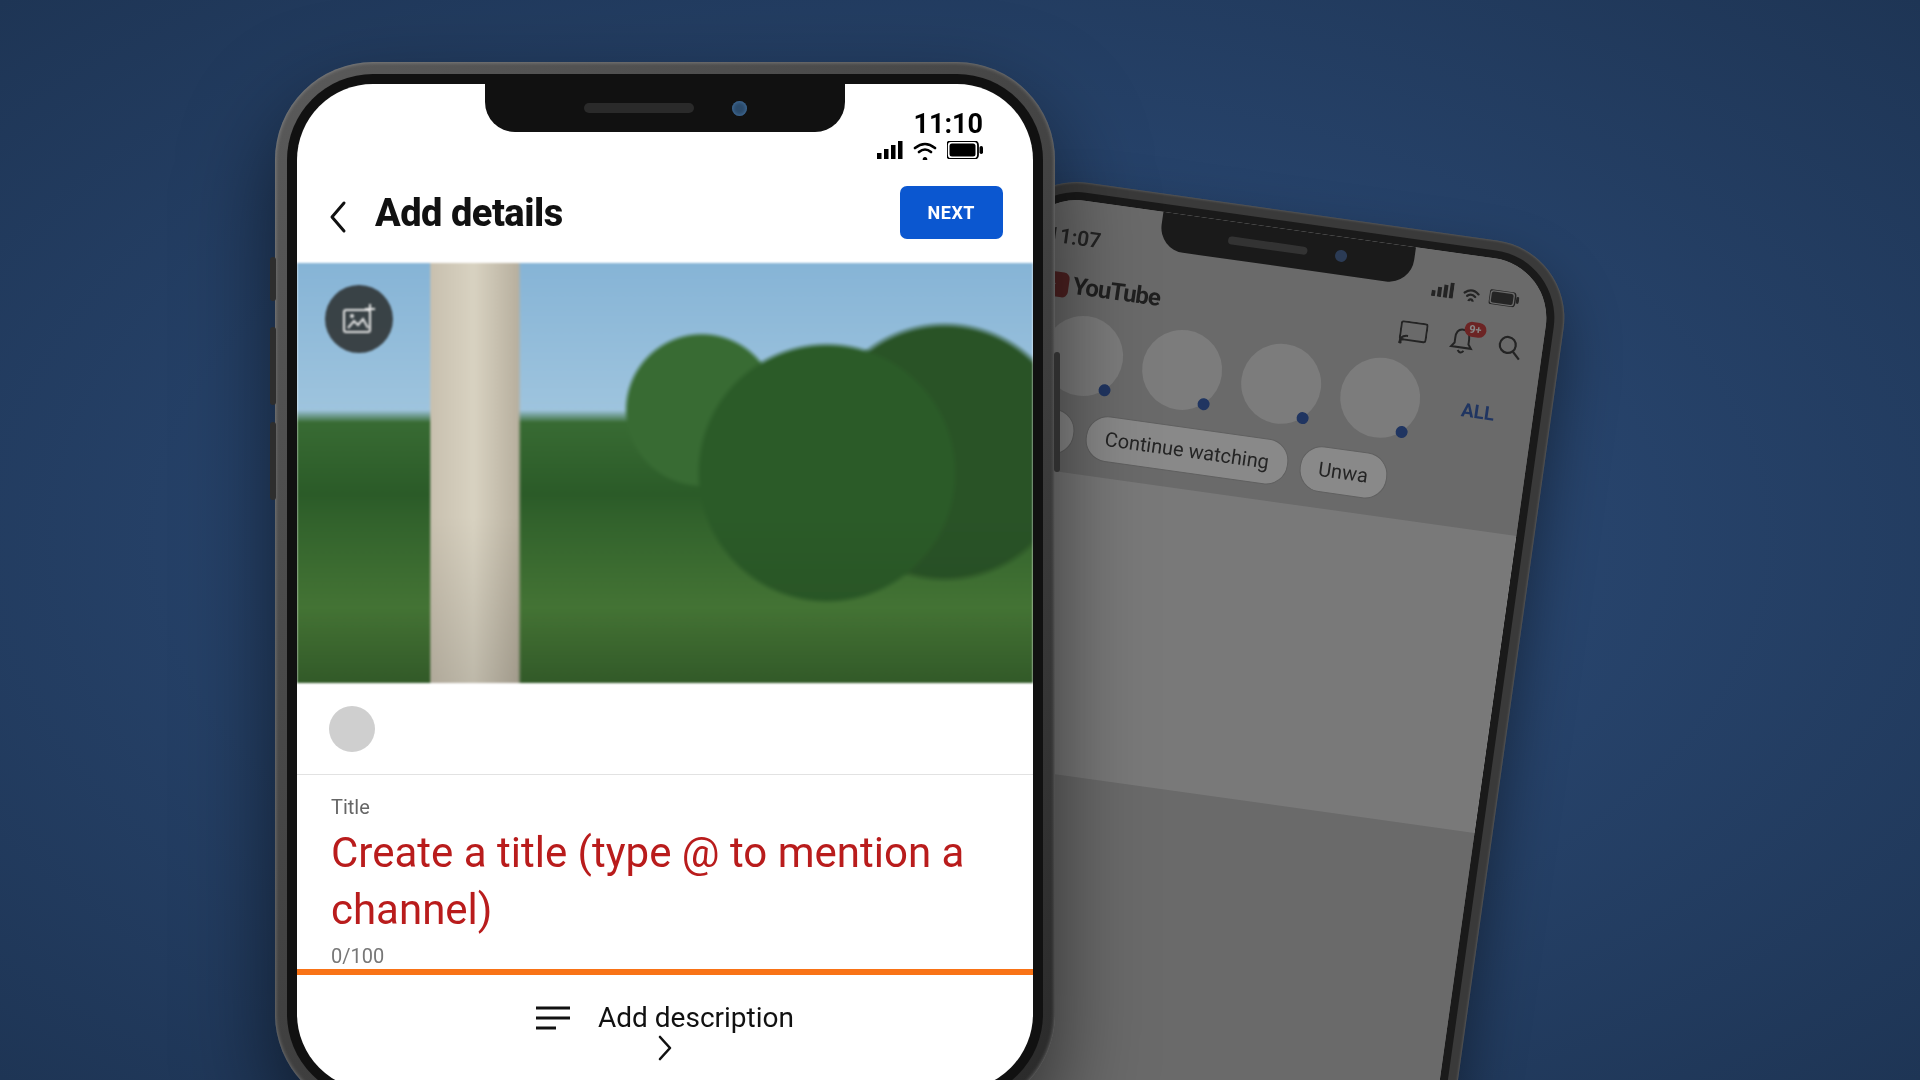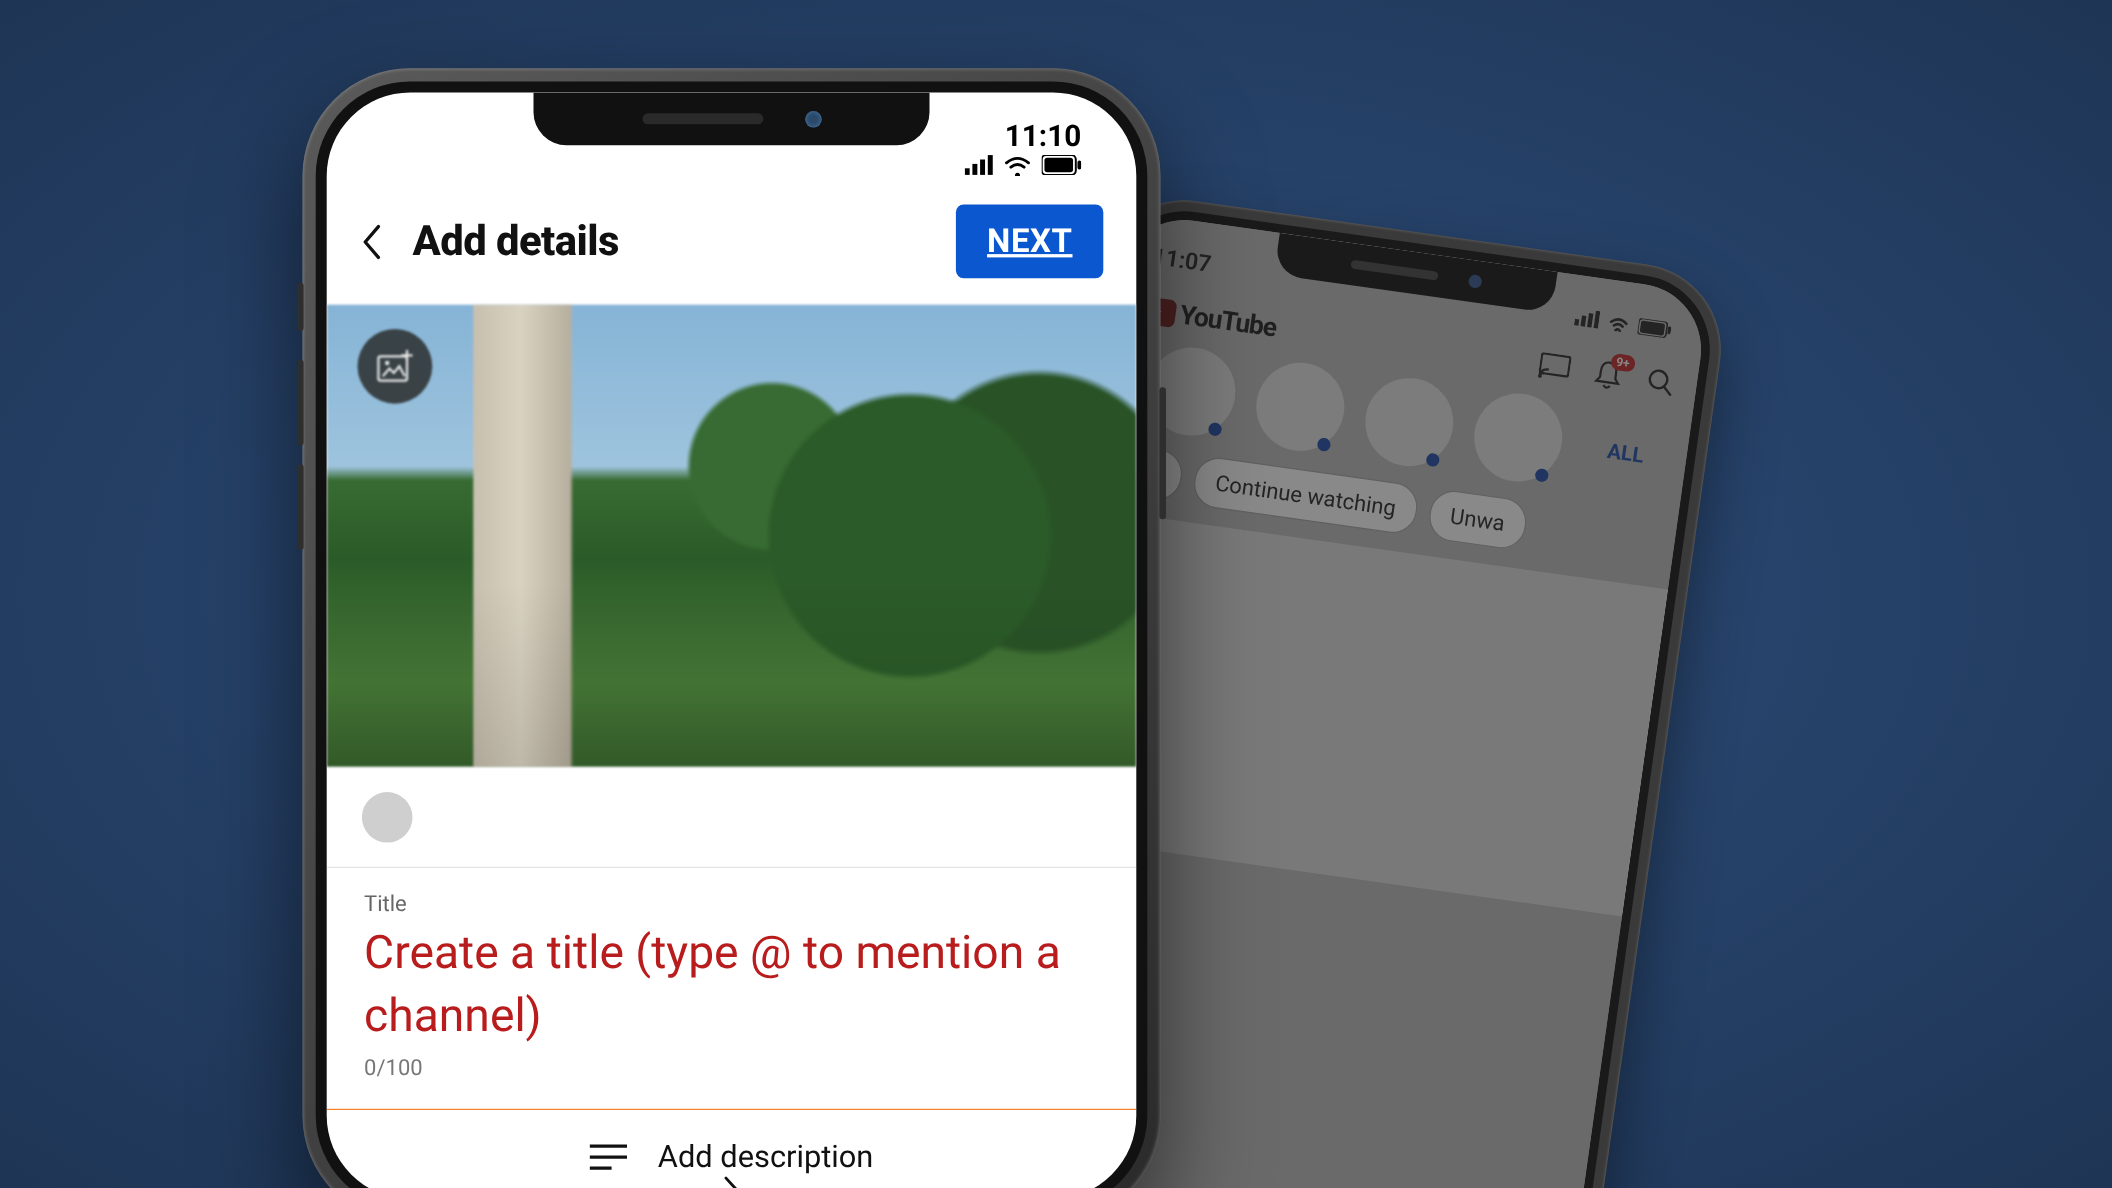--- a/index.html
+++ b/index.html
@@ -161,25 +161,25 @@
     display:flex; justify-content:space-between; align-items:flex-end;
     padding: 24px 50px 0 50px; height: 74px;
     font-size: 27px; font-weight: 700; color:#000;flex-direction:column;
   }
   .front-status-right{display:flex;gap:9px;align-items:center;}
 
   .front-header {
     display:flex; align-items:center; justify-content:space-between;
     padding: 28px 30px 24px 30px;
   }
-  .front-header-left{display:flex;align-items:center;gap:26px;}
+  .front-header-left{display:flex;align-items:flex-end;gap:26px;}
   .page-title{font-size:38px;font-weight:800;color:#111;letter-spacing:-.5px;}
   .next-btn{
-    background:#0b57d0; color:#fff; font-size:30px; font-weight:700;
-    padding:16px 28px; border-radius:7px; letter-spacing:.5px;text-decoration:underline;
+    background:#0b57d0; color:#fff; font-size:18px; font-weight:700;
+    padding:16px 28px; border-radius:7px; letter-spacing:.5px;
   }
 
   .preview {
     height: 420px;
     background:
       linear-gradient(180deg, rgba(0,0,0,0) 60%, rgba(0,0,0,.12) 100%),
       radial-gradient(circle at 72% 50%, #2d5a2a 0%, #2d5a2a 22%, transparent 23%),
       radial-gradient(circle at 88% 45%, #2a5228 0%, #2a5228 18%, transparent 19%),
       radial-gradient(circle at 55% 35%, #3a6a35 0%, #3a6a35 15%, transparent 16%),
       linear-gradient(90deg, transparent 0%, transparent 18%, #c8c0b0 18.2%, #d8d2c2 24%, #b8b0a0 30%, transparent 30.5%),
@@ -191,21 +191,21 @@
     position:absolute;top:22px;left:28px;width:68px;height:68px;border-radius:50%;
     background:rgba(50,55,58,.92);display:flex;align-items:center;justify-content:center;
     filter:none;
   }
 
   .channel-row{
     height:92px;border-bottom:1px solid #e2e2e2;display:flex;align-items:center;padding:0 32px;
   }
   .channel-avatar{width:46px;height:46px;border-radius:50%;background:#cfcfcf;}
 
-  .title-section{padding:20px 34px 26px 34px;border-bottom:1px solid #f97316;}
+  .title-section{padding:20px 34px 1px 34px;border-bottom:6px solid #f97316;}
   .title-label{font-size:20px;color:#666;margin-bottom:6px;}
   .title-placeholder{font-size:42px;color:#b91c1c;line-height:1.35;}
   .title-counter{text-align:left;color:#777;font-size:20px;margin-top:6px;}
 
   .desc-row{
     display:flex;align-items:center;justify-content:space-between;
     padding:26px 34px;
     flex-direction:column;
   }
   .desc-left{display:flex;align-items:center;gap:28px;}

